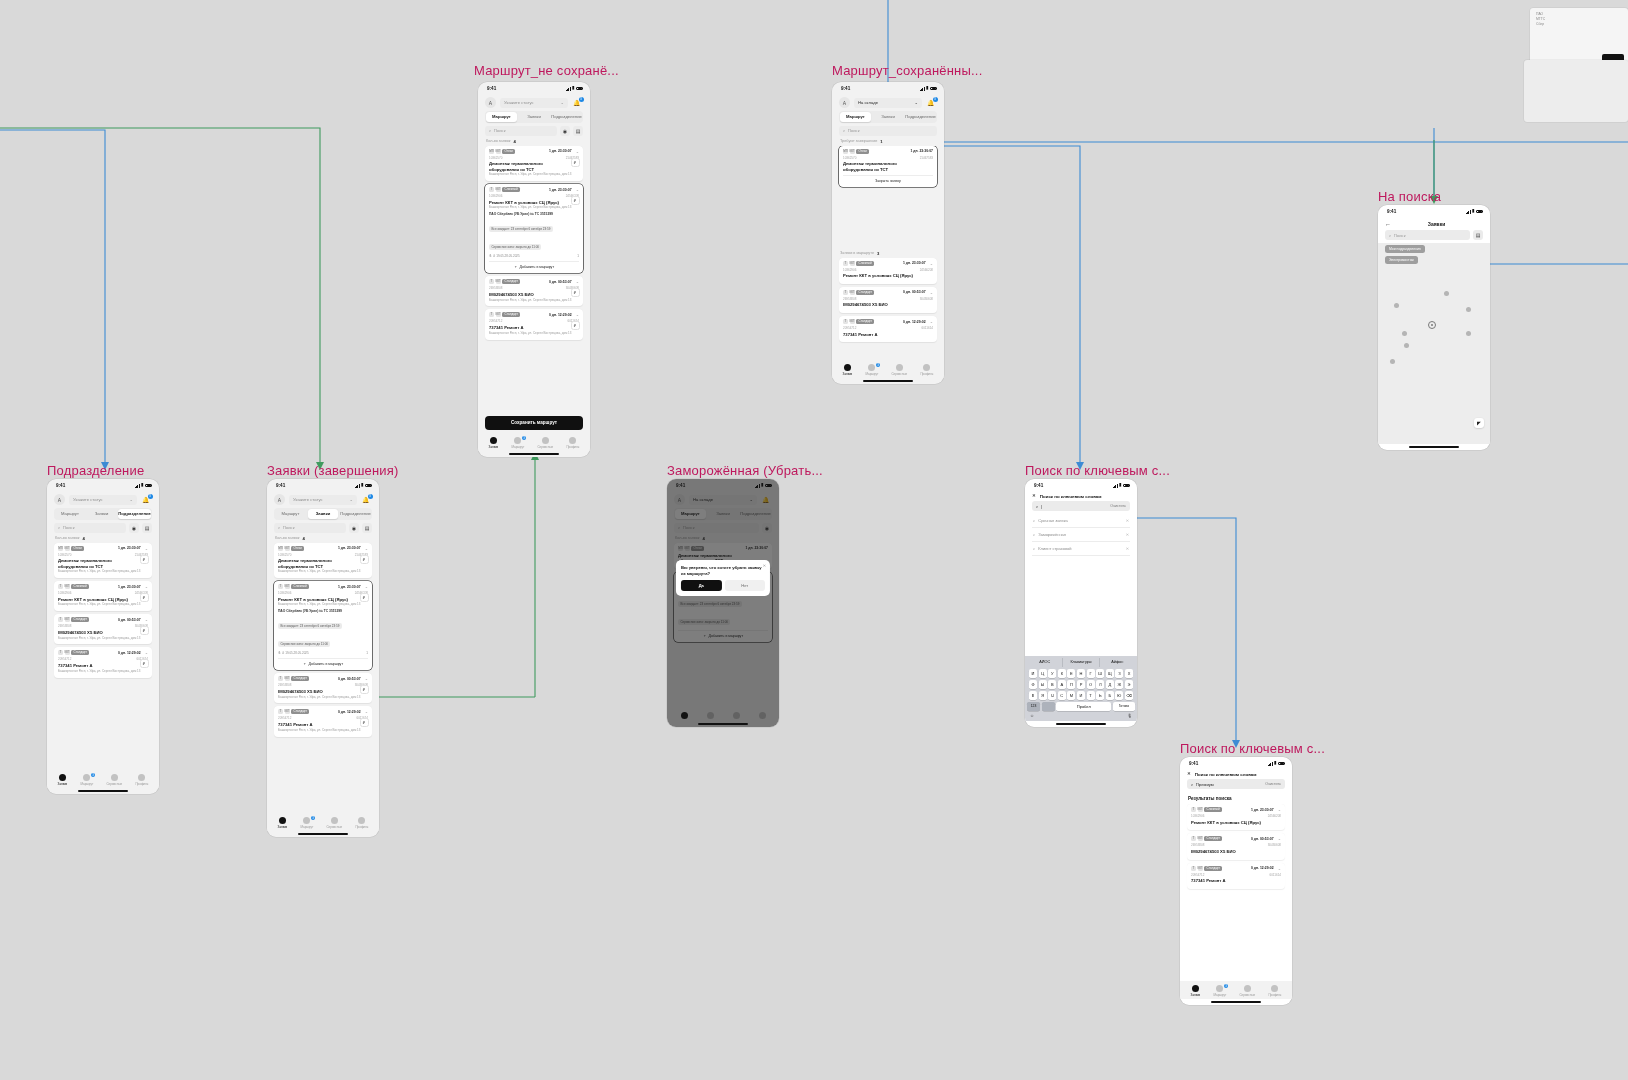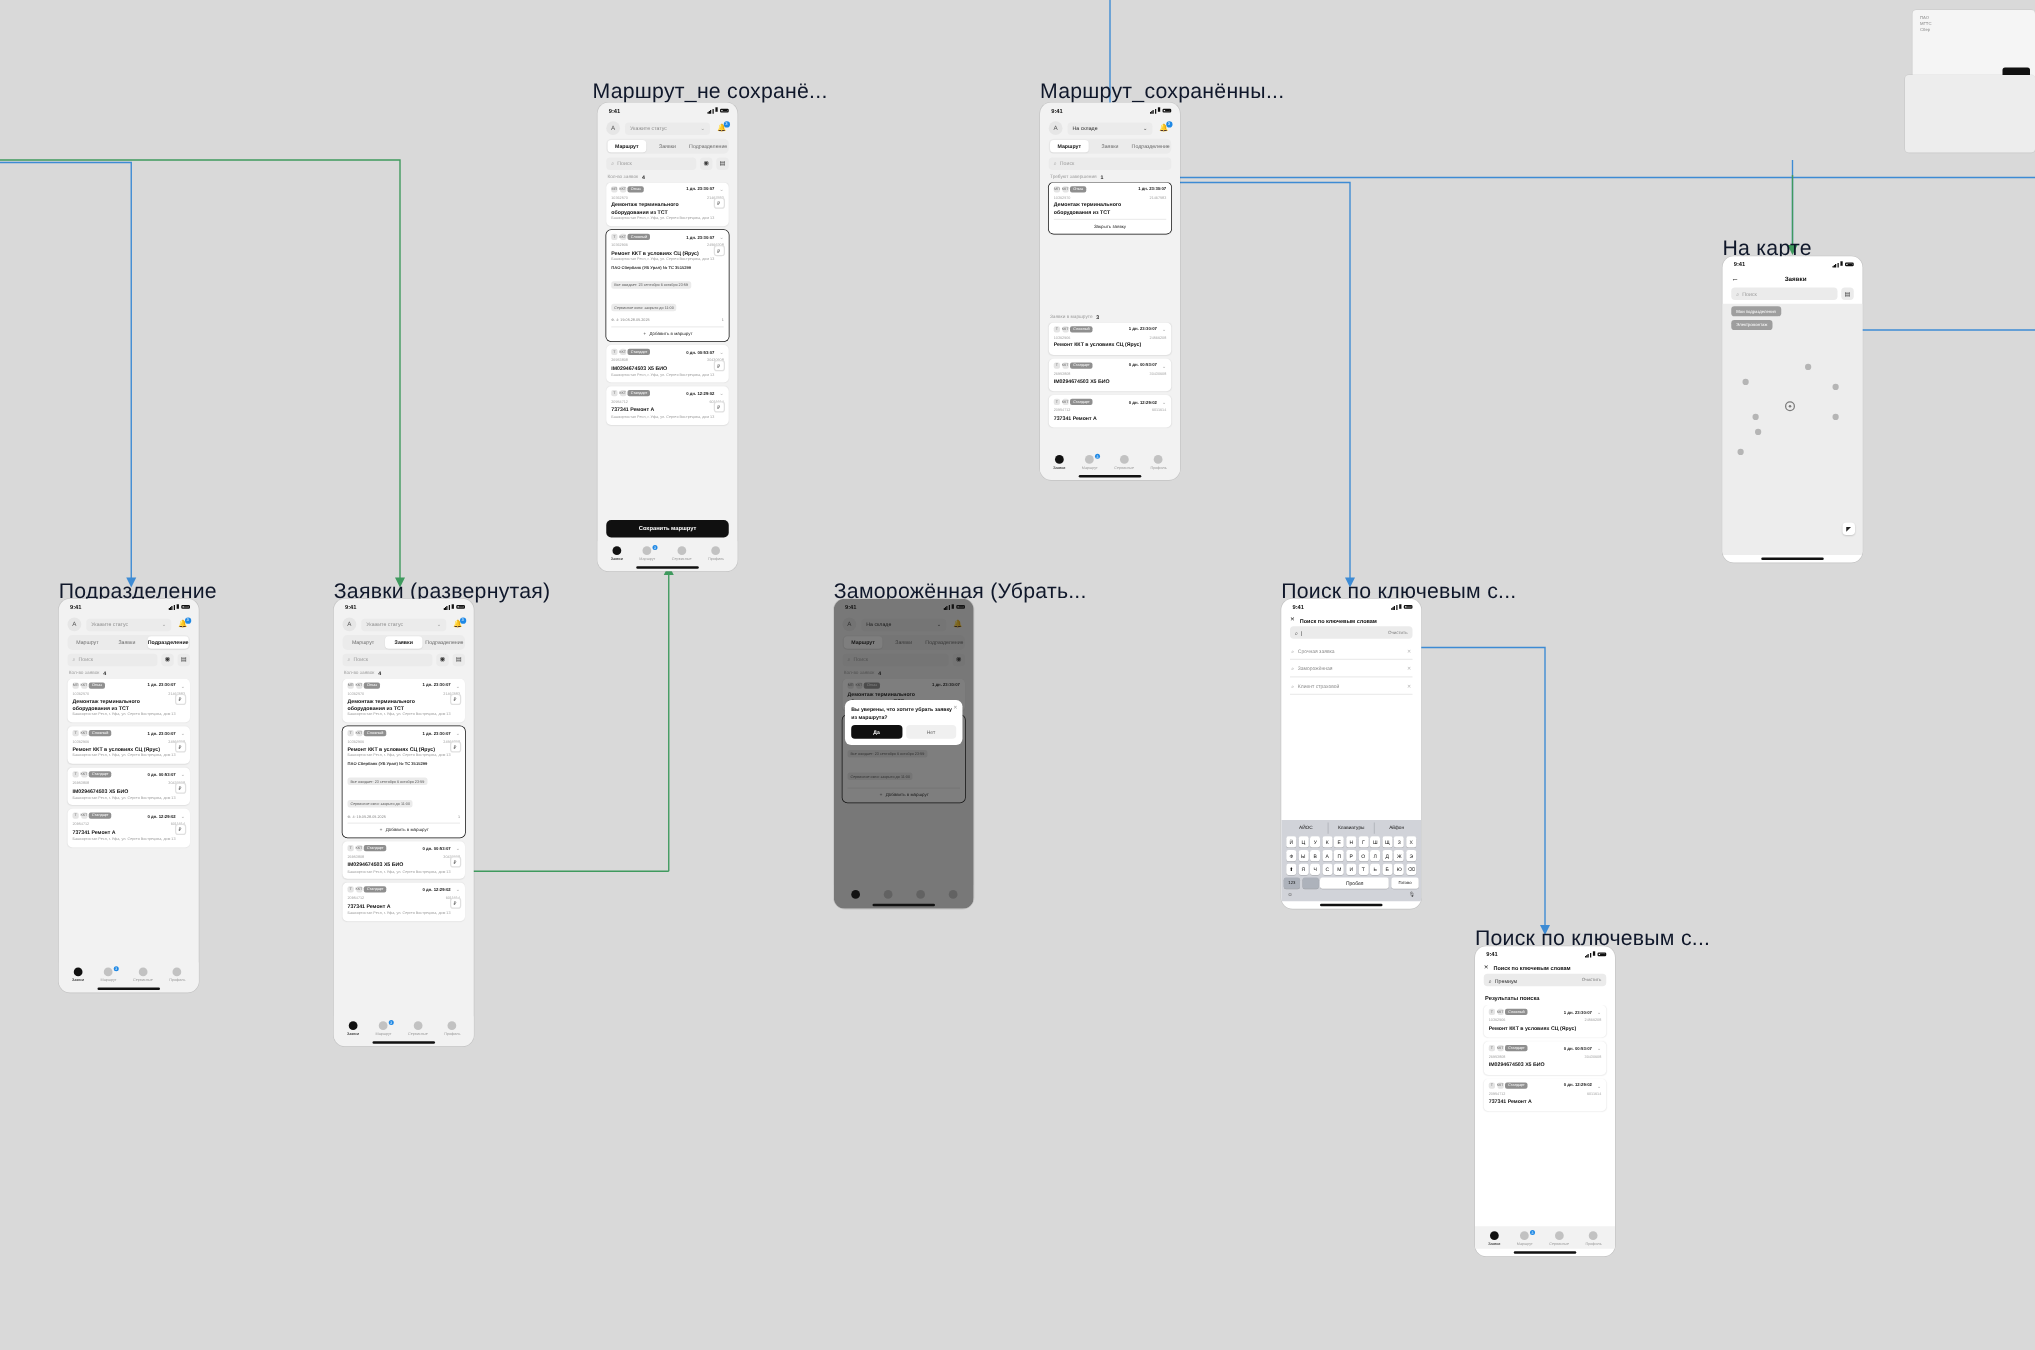--- a/index.html
+++ b/index.html
@@ -10,22 +10,22 @@
     position:relative;
   }
   .canvas { position:absolute; inset:0; }
 
   
   svg.wires { position:absolute; left:0; top:0; width:1628px; height:1080px; pointer-events:none; }
 
   
   .frame-label {
     position:absolute;
-    font-size:17px;
-    color:#0f172a;
+    font-size:13px;
+    color:#be185d;
     letter-spacing:.2px;
     white-space:nowrap;
   }
 
   
   .phone {
     position:absolute;
     background:#f2f2f2;
     border-radius:9px;
     overflow:hidden;
@@ -522,21 +522,21 @@
             <span class="ic"></span>
             <span class="lb">Профиль</span>
           </div>
     </div>
     <div class="homebar">
           <i></i>
         </div>
   </div>
 </div>
 
-<div class="frame-label" style="left:1378px; top:189px;">На карте</div>
+<div class="frame-label" style="left:1378px; top:189px;">На поиска</div>
 <div class="phone" style="left:1378px; top:205px; width:112px; height:245px; background:#fff;">
   <div class="screen">
     <div class="statusbar">
       <span>9:41</span>
       <span class="sb-right">
             <i class="sig"></i>
             <span class="wifi">▮</span>
             <i class="batt"></i>
           </span>
     </div>
@@ -695,21 +695,21 @@
             <span class="ic"></span>
             <span class="lb">Профиль</span>
           </div>
     </div>
     <div class="homebar">
           <i></i>
         </div>
   </div>
 </div>
 
-<div class="frame-label" style="left:267px; top:463px;">Заявки (развернутая)</div>
+<div class="frame-label" style="left:267px; top:463px;">Заявки (завершения)</div>
 <div class="phone" style="left:267px; top:479px; width:112px; height:358px;">
   <div class="screen">
     <div class="statusbar">
       <span>9:41</span>
       <span class="sb-right">
             <i class="sig"></i>
             <span class="wifi">▮</span>
             <i class="batt"></i>
           </span>
     </div>

